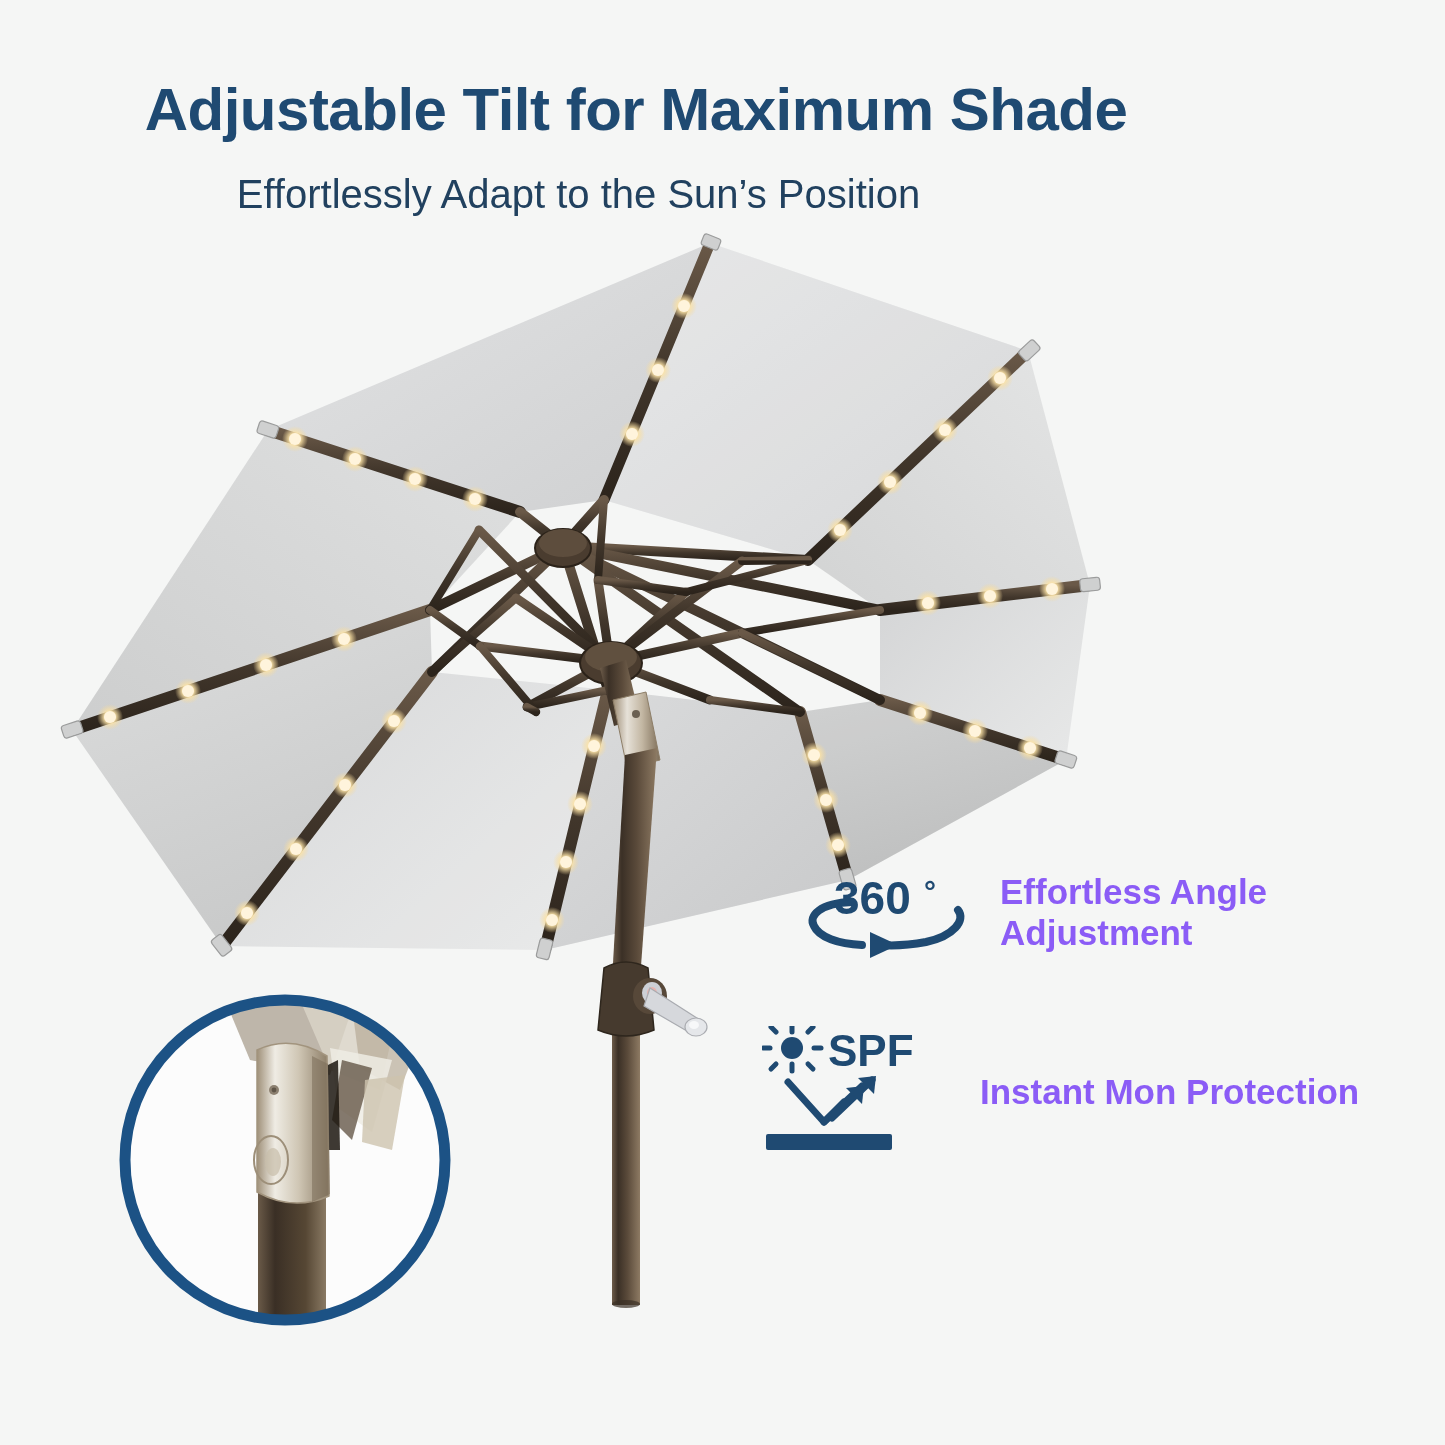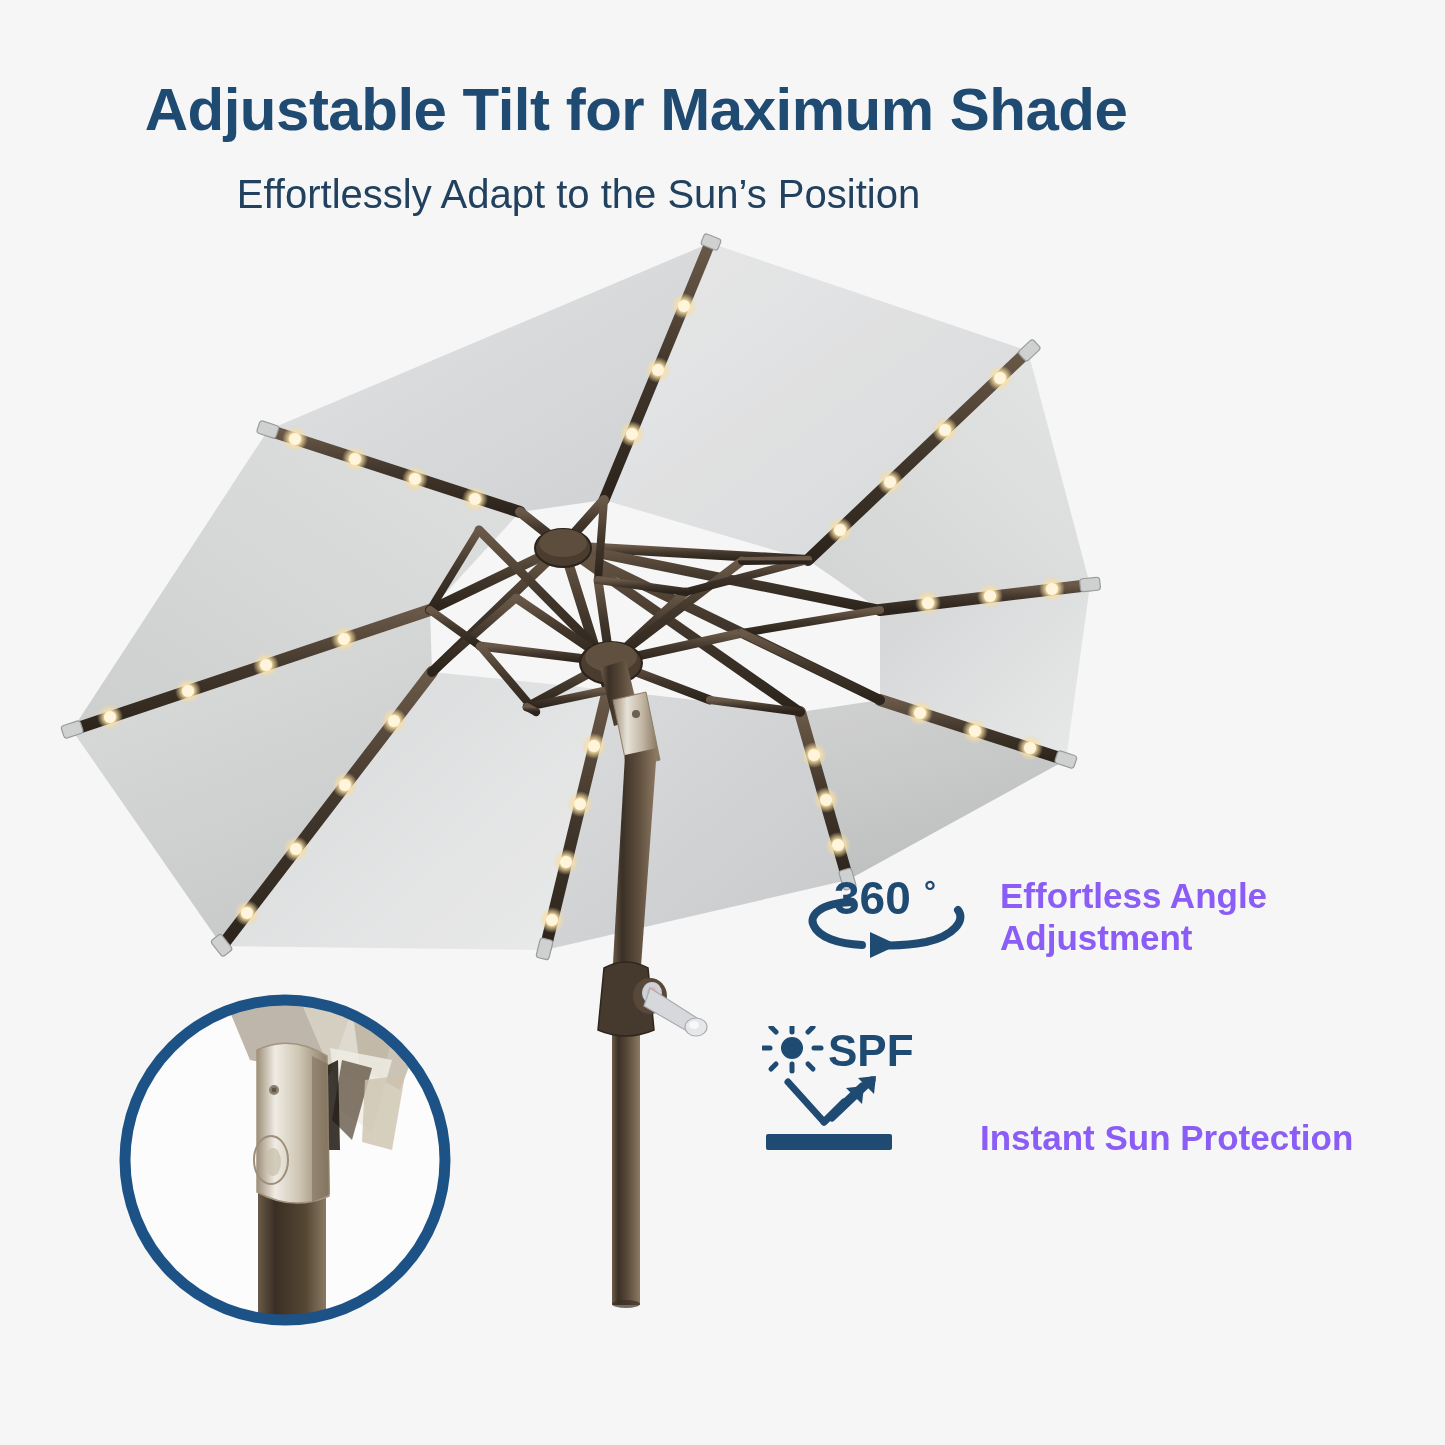--- a/index.html
+++ b/index.html
@@ -57,21 +57,21 @@
     top: 0;
     width: 1445px;
     height: 1445px;
     pointer-events: none;
   }
 
   
   .feature {
     position: absolute;
     display: flex;
-    align-items: flex-end;
+    align-items: center;
   }
   .feature .ficon {
     flex: 0 0 auto;
     display: block;
   }
   .feature .flabel {
     font-size: 35px;
     font-weight: bold;
     color: #8b5cf6;
     line-height: 1.18;
@@ -431,17 +431,17 @@
         <path d="M26,56 L62,96 L100,60"></path>
         <path d="M62,96 L82,76"></path>
         <path d="M70,92 L110,54"></path>
       </g>
 
       <polygon points="96,52 114,50 112,68" fill="#1f4a72"></polygon>
       <polygon points="84,62 102,60 100,78" fill="#1f4a72"></polygon>
 
       <rect x="4" y="108" width="126" height="16" rx="2" fill="#1f4a72"></rect>
     </svg>
-    <div class="flabel">Instant Sun Protection</div>
+    <div class="flabel">Instant Mon Protection</div>
   </div>
 
 
 </div>
 
 </body></html>

